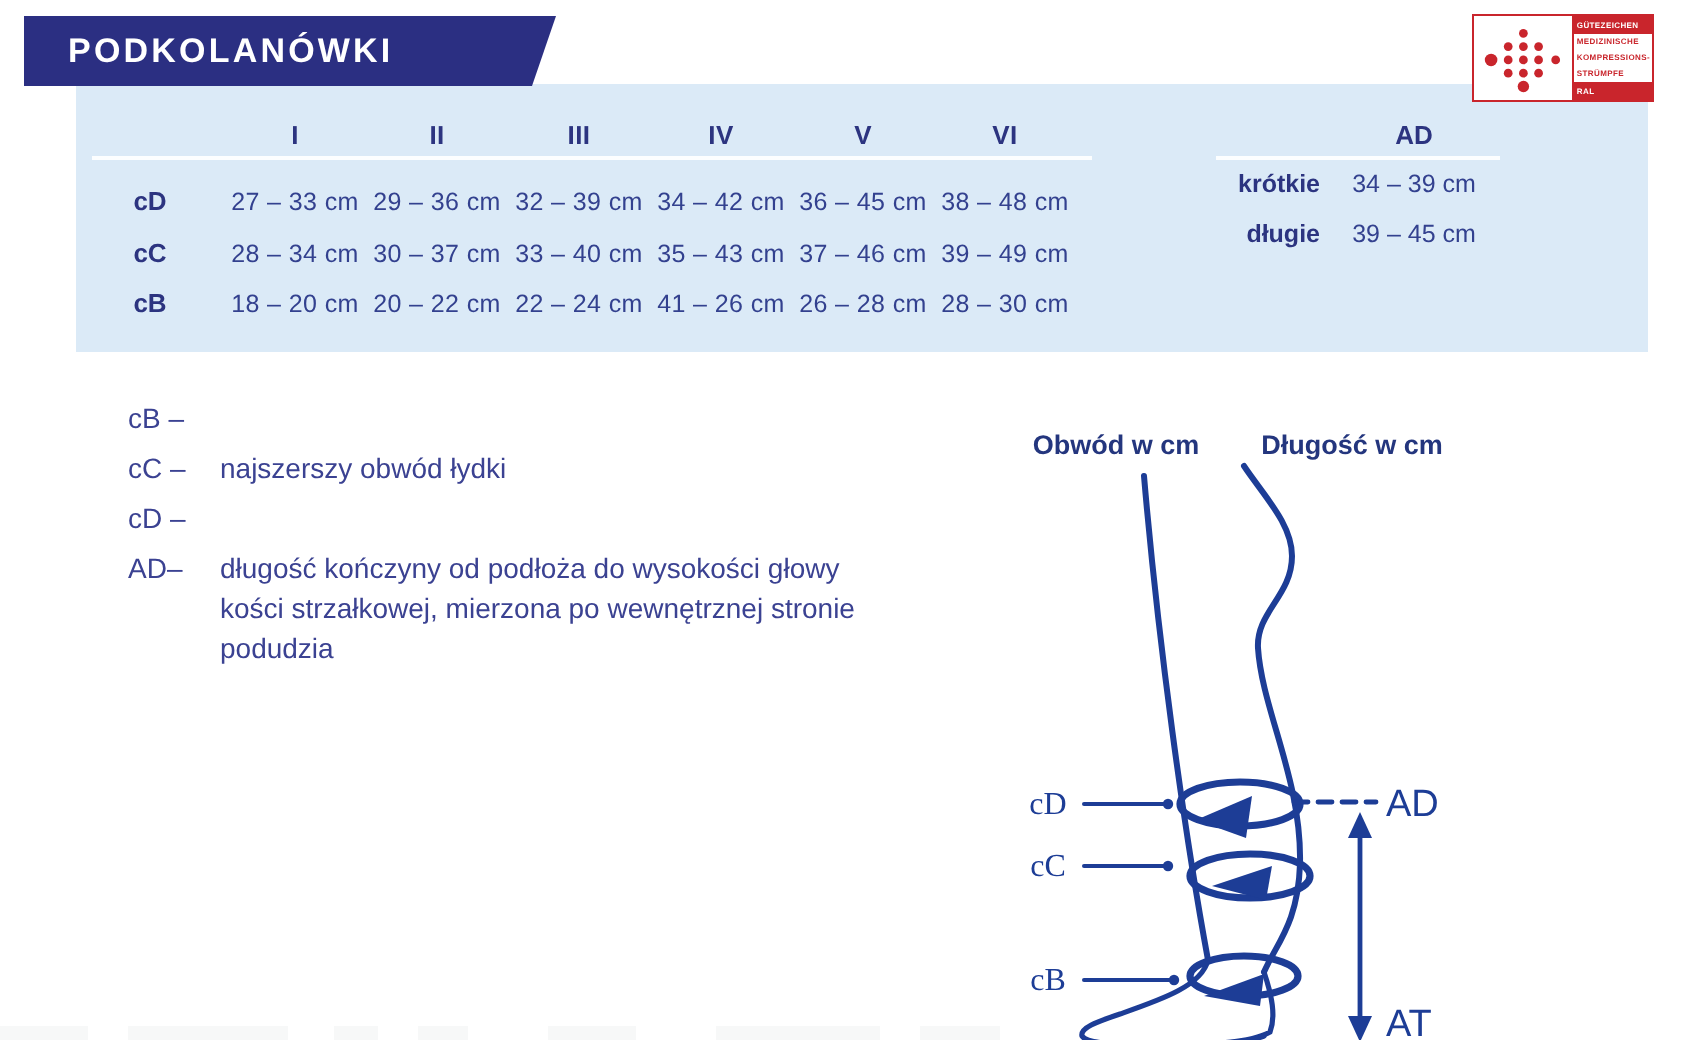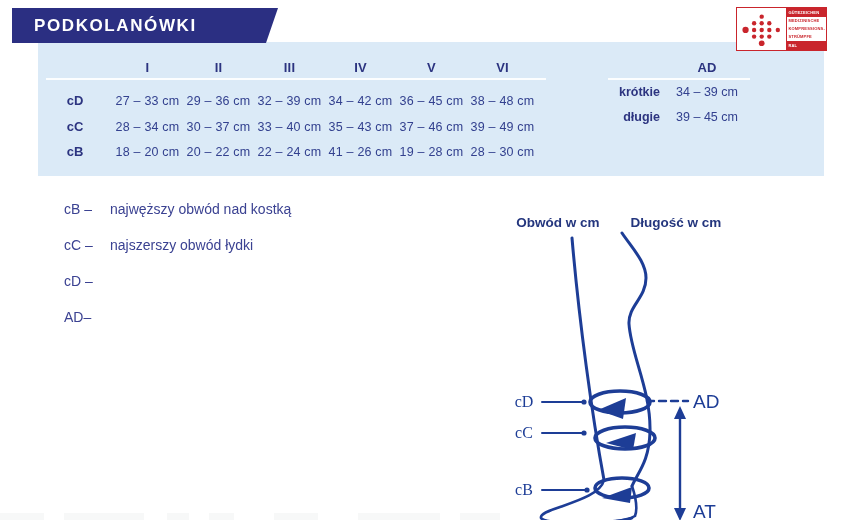--- a/index.html
+++ b/index.html
@@ -32,21 +32,21 @@
   .sep.main{left:8px;top:36px;width:500px;}
   .sep.ad{left:570px;top:36px;width:142px;}
   .ad-head{position:absolute;left:624px;top:17px;width:90px;height:18px;line-height:18px;
            text-align:center;font-weight:bold;font-size:13px;color:#2c3480;}
   .ad-row{position:absolute;display:flex;height:18px;line-height:18px;}
   .ad-row .lab{width:102px;text-align:right;font-weight:bold;font-size:12.5px;color:#2c3480;}
   .ad-row .val{width:90px;margin-left:2px;text-align:center;font-size:12.5px;color:#33418f;}
 
   
   .legend{position:absolute;left:64px;top:199px;width:430px;display:flex;
-          flex-direction:column;gap:16px;}
+          flex-direction:column;gap:5px;}
   .legend-item{display:flex;color:#3b4292;font-size:14px;line-height:20px;}
   .legend-item .abbr{width:46px;flex:none;}
   .legend-item .lines{flex:1;}
 
   
   .diagram{position:absolute;left:480px;top:200px;width:310px;height:330px;margin-top:10px;}
 
   
   .strip{position:absolute;top:513px;height:17px;background:#f7f8f8;}
 </style>
@@ -116,54 +116,56 @@
       <div class="c">35 – 43 cm</div>
       <div class="c">37 – 46 cm</div>
       <div class="c">39 – 49 cm</div>
     </div>
     <div class="trow" style="top:101px">
       <div class="c0">cB</div>
       <div class="c">18 – 20 cm</div>
       <div class="c">20 – 22 cm</div>
       <div class="c">22 – 24 cm</div>
       <div class="c">41 – 26 cm</div>
-      <div class="c">19 – 28 cm</div>
+      <div class="c">26 – 28 cm</div>
       <div class="c">28 – 30 cm</div>
     </div>
 
     <div class="ad-head">AD</div>
     <div class="sep ad"></div>
     <div class="ad-row" style="left:520px;top:41px">
       <div class="lab">krótkie</div>
       <div class="val">34 – 39 cm</div>
     </div>
     <div class="ad-row" style="left:520px;top:66px">
       <div class="lab">długie</div>
       <div class="val">39 – 45 cm</div>
     </div>
   </div>
 
   <div class="legend">
     <div class="legend-item">
       <div class="abbr">cB –</div>
-      <div class="lines">
-          <div>najwęższy obwód nad kostką</div>
-        </div>
     </div>
     <div class="legend-item">
       <div class="abbr">cC –</div>
       <div class="lines">
           <div>najszerszy obwód łydki</div>
         </div>
     </div>
     <div class="legend-item">
       <div class="abbr">cD –</div>
     </div>
     <div class="legend-item">
       <div class="abbr">AD–</div>
+      <div class="lines">
+        <div>długość kończyny od podłoża do wysokości głowy</div>
+        <div>kości strzałkowej, mierzona po wewnętrznej stronie</div>
+        <div>podudzia</div>
+      </div>
     </div>
   </div>
 
   <div class="diagram">
     <svg viewBox="0 0 310 330" width="310" height="330">
 
       <text x="78" y="17" text-anchor="middle" font-size="13.5" font-weight="600" fill="#24367e">Obwód w cm</text>
       <text x="196" y="17" text-anchor="middle" font-size="13.5" font-weight="600" fill="#24367e">Długość w cm</text>
 
       <g stroke="#1d3d96" fill="none" stroke-linecap="round">

